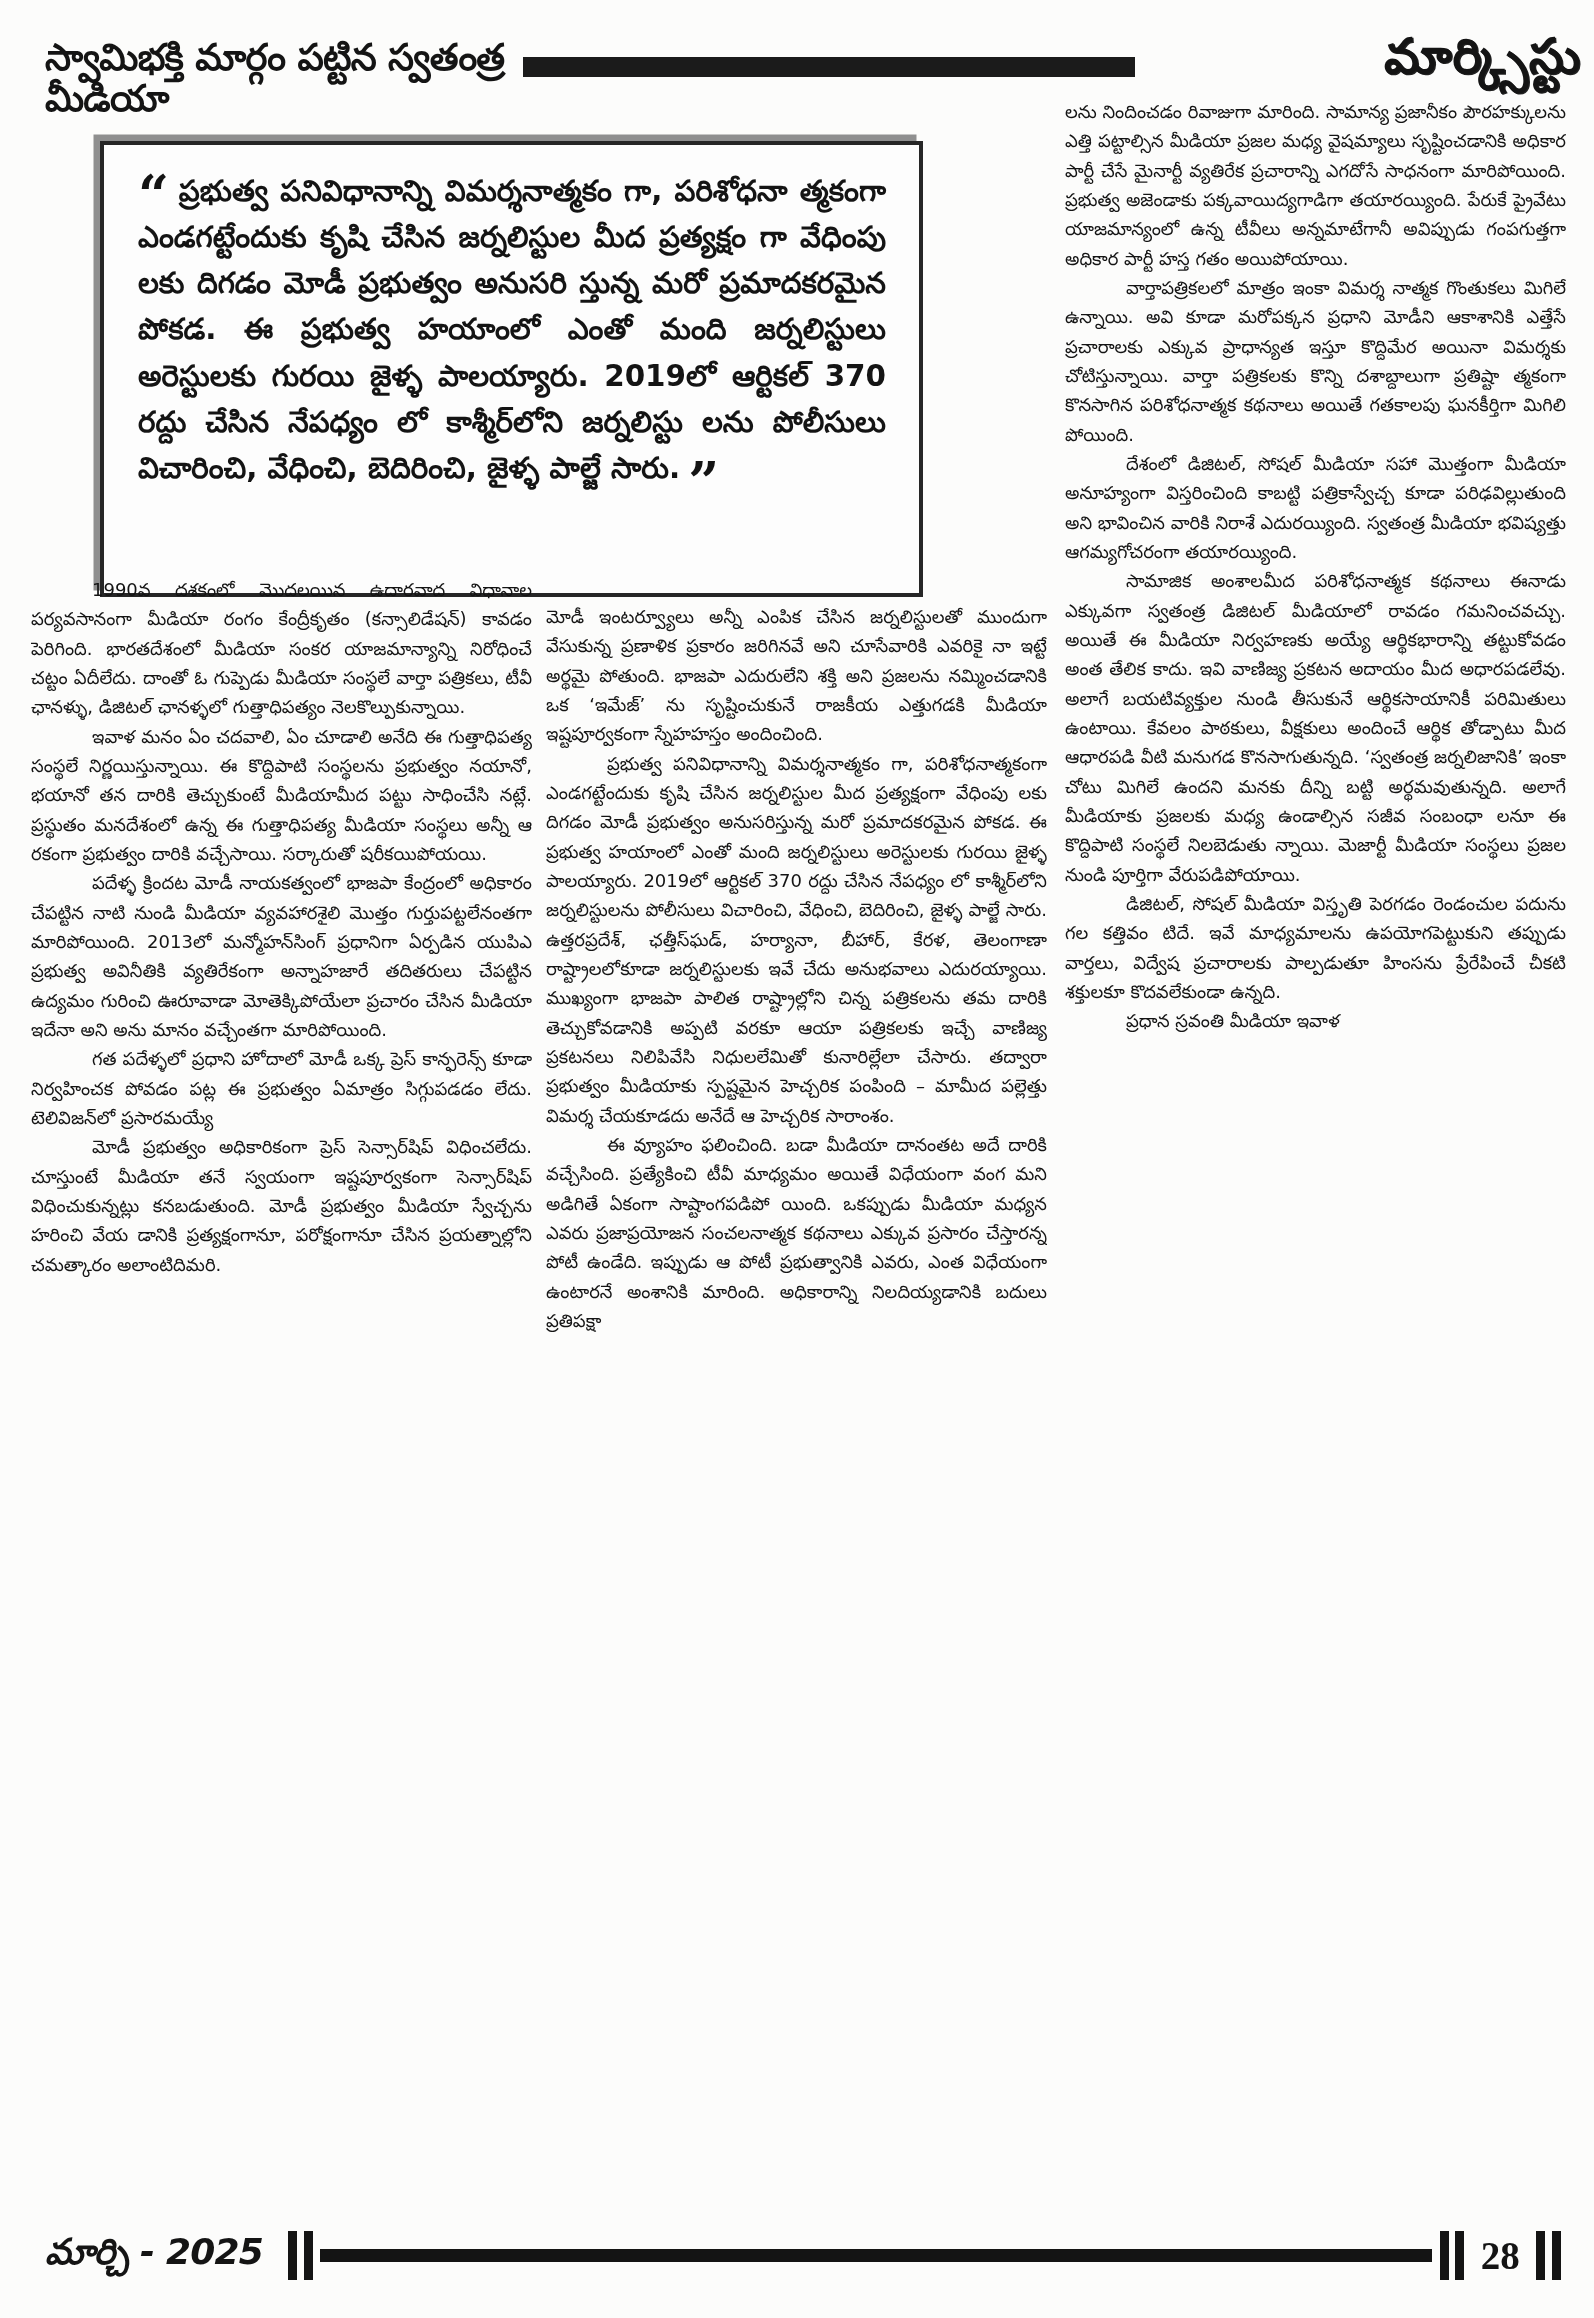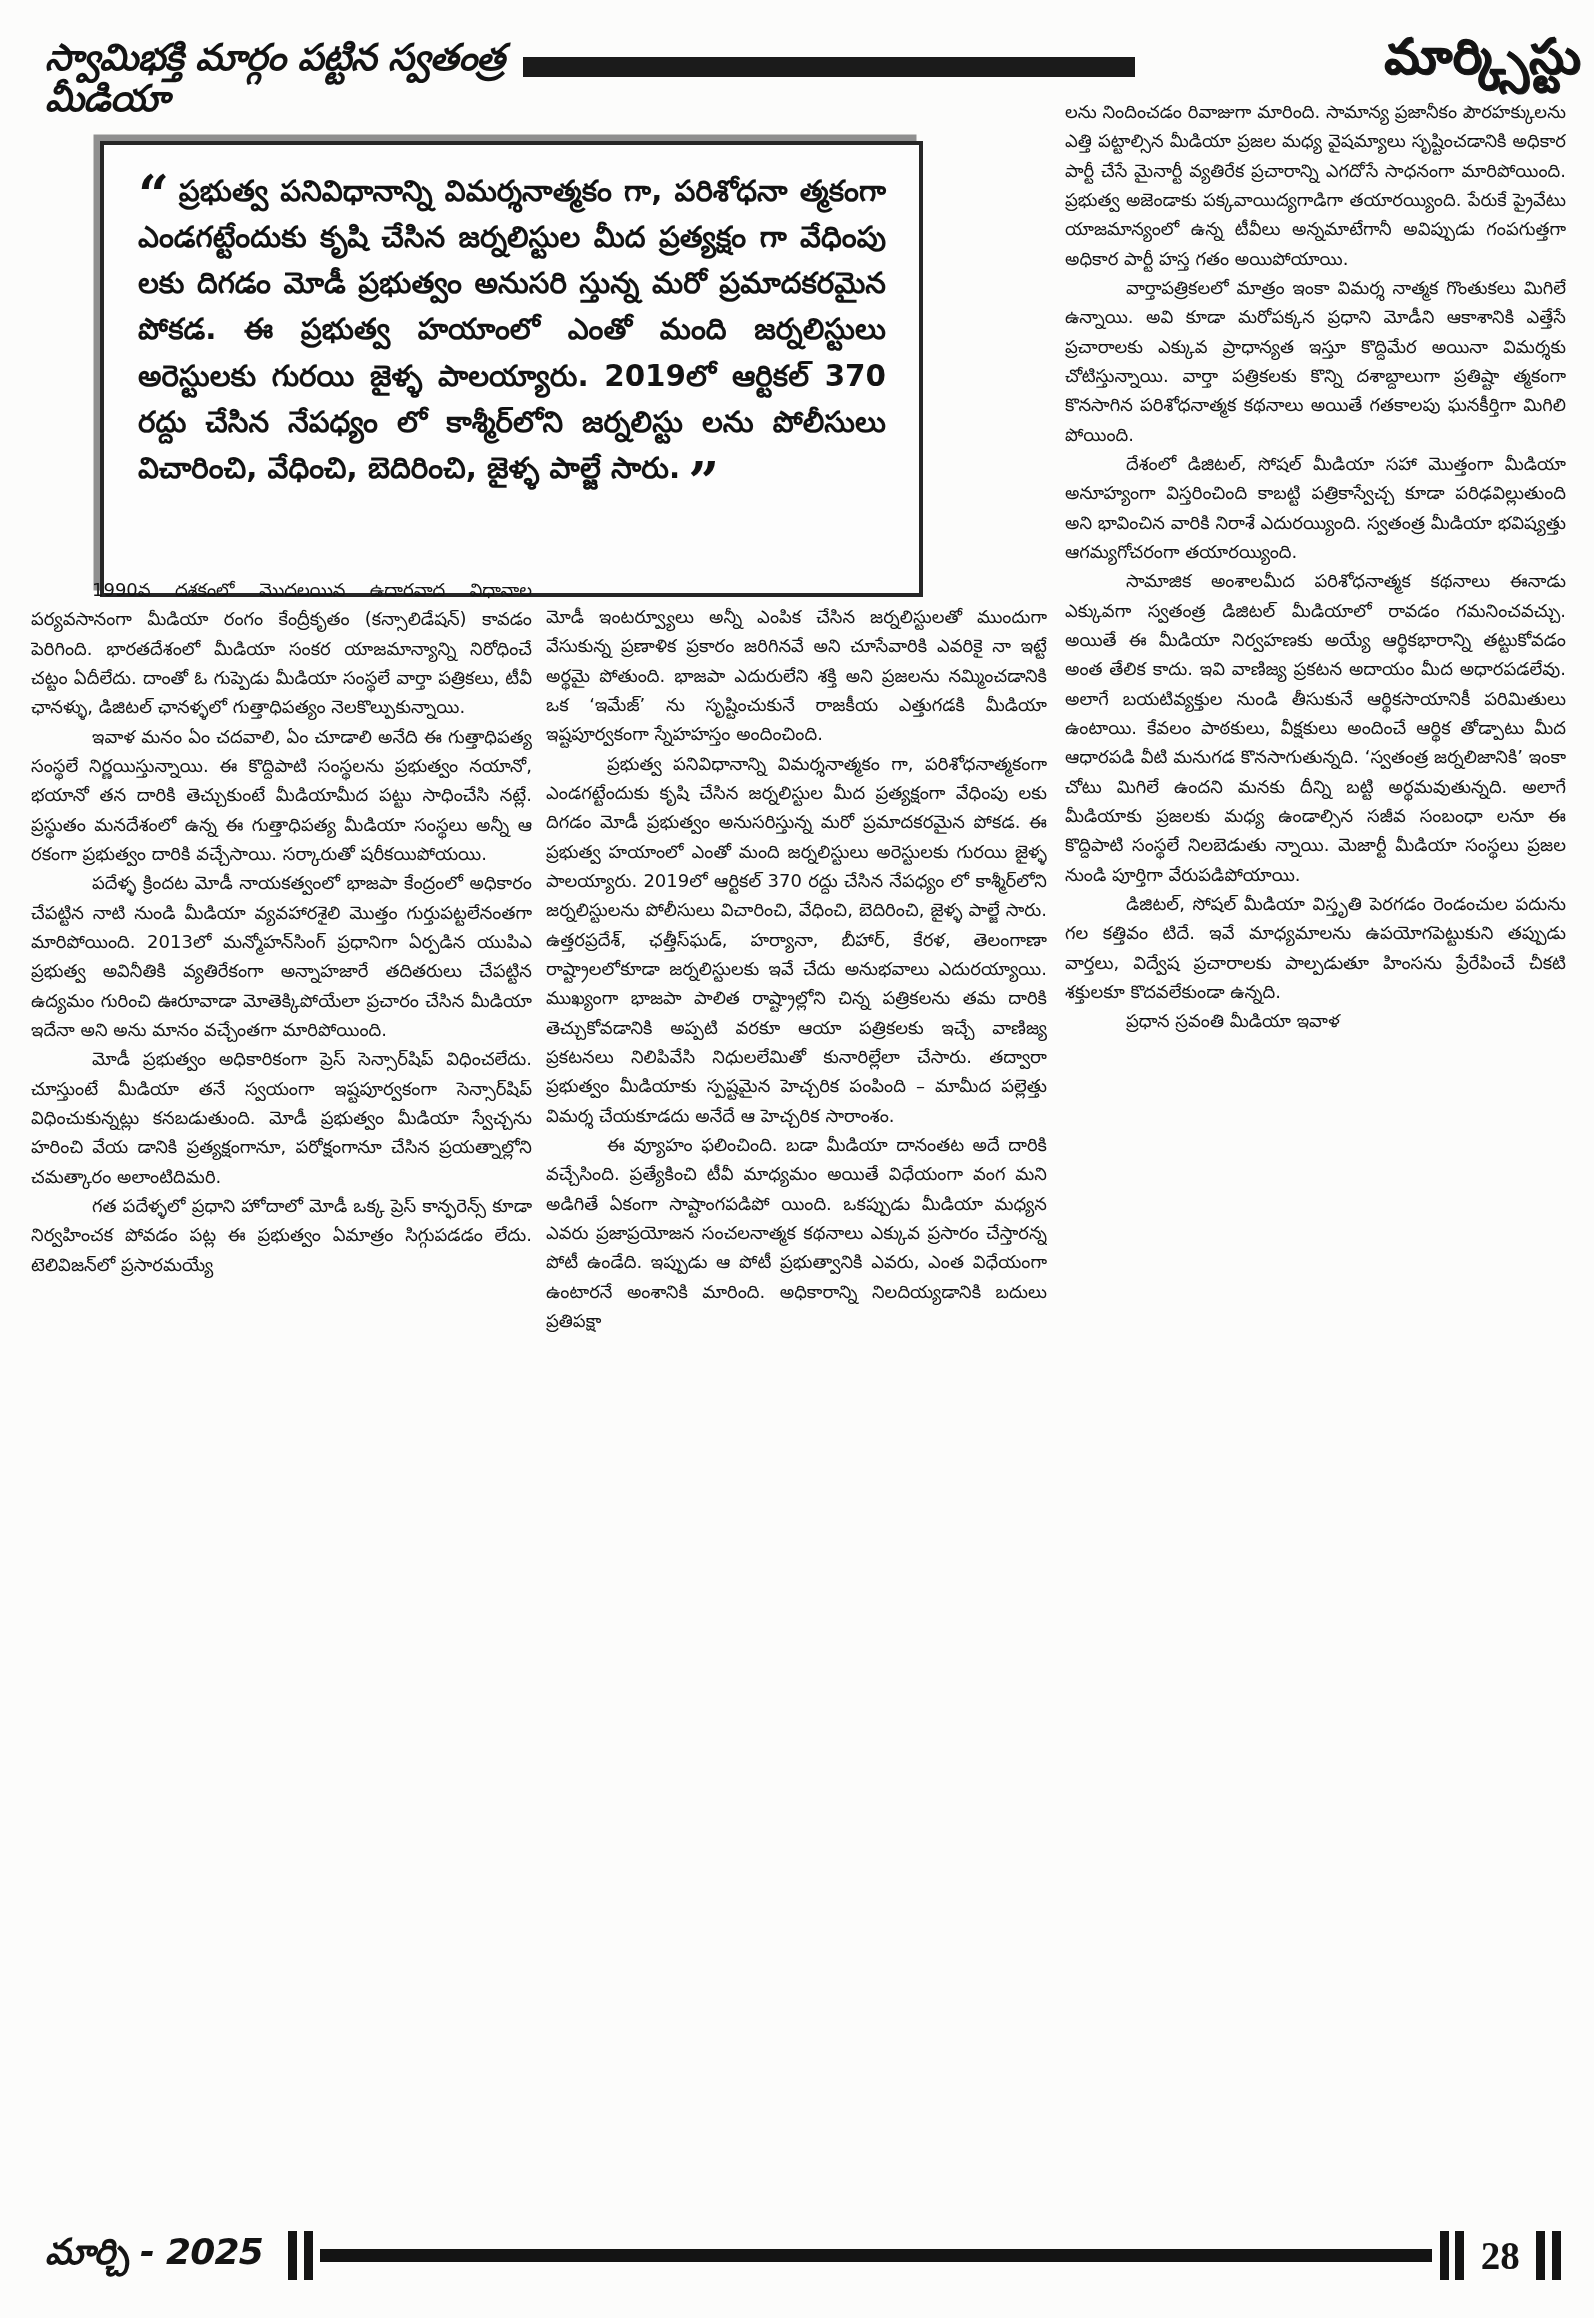--- a/index.html
+++ b/index.html
@@ -7,21 +7,21 @@
     position:relative;
     width:1594px;height:2319px;
     background:#fcfcfb;
     font-family:"DejaVu Sans", sans-serif;
     color:#141414;
     overflow:hidden;
   }
   
   .header-title{
     position:absolute;left:45px;top:38px;width:491px;
-    font-size:37px;font-weight:bold;font-style:italic;
+    font-size:37px;font-weight:bold;
     letter-spacing:-0.8px;line-height:1.1;
   }
   .header-bar{
     position:absolute;left:523px;top:57px;width:612px;height:20.4px;
     background:#1b1b1b;
   }
   .masthead{
     position:absolute;right:13px;top:28px;width:442px;
     font-size:49px;font-weight:bold;text-align:right;
     letter-spacing:0.8px;
@@ -88,22 +88,22 @@
   <div class="masthead">మార్క్సిస్టు</div>
 
   <div class="quote-box">
     <span class="qmark open">“</span><span>ప్రభుత్వ పనివిధానాన్ని విమర్శనాత్మకం గా, పరిశోధనా త్మకంగా ఎండగట్టేందుకు కృషి చేసిన జర్నలిస్టుల మీద ప్రత్యక్షం గా వేధింపు లకు దిగడం మోడీ ప్రభుత్వం అనుసరి స్తున్న మరో ప్రమాదకరమైన పోకడ. ఈ ప్రభుత్వ హయాంలో ఎంతో మంది జర్నలిస్టులు అరెస్టులకు గురయి జైళ్ళ పాలయ్యారు. 2019లో ఆర్టికల్ 370 రద్దు చేసిన నేపధ్యం లో కాశ్మీర్‌లోని జర్నలిస్టు లను పోలీసులు విచారించి, వేధించి, బెదిరించి, జైళ్ళ పాల్జే సారు.</span><span class="qmark close">”</span>
   </div>
 
   <div class="col" id="col1">
     <p>1990వ దశకంలో మొదలయిన ఉదారవాద విధానాల పర్యవసానంగా మీడియా రంగం కేంద్రీకృతం (కన్సాలిడేషన్) కావడం పెరిగింది. భారతదేశంలో మీడియా సంకర యాజమాన్యాన్ని నిరోధించే చట్టం ఏదీలేదు. దాంతో ఓ గుప్పెడు మీడియా సంస్థలే వార్తా పత్రికలు, టీవీ ఛానళ్ళు, డిజిటల్ ఛానళ్ళలో గుత్తాధిపత్యం నెలకొల్పుకున్నాయి.</p>
     <p>ఇవాళ మనం ఏం చదవాలి, ఏం చూడాలి అనేది ఈ గుత్తాధిపత్య సంస్థలే నిర్ణయిస్తున్నాయి. ఈ కొద్దిపాటి సంస్థలను ప్రభుత్వం నయానో, భయానో తన దారికి తెచ్చుకుంటే మీడియామీద పట్టు సాధించేసి నట్లే. ప్రస్థుతం మనదేశంలో ఉన్న ఈ గుత్తాధిపత్య మీడియా సంస్థలు అన్నీ ఆ రకంగా ప్రభుత్వం దారికి వచ్చేసాయి. సర్కారుతో షరీకయిపోయయి.</p>
     <p>పదేళ్ళ క్రిందట మోడీ నాయకత్వంలో భాజపా కేంద్రంలో అధికారం చేపట్టిన నాటి నుండి మీడియా వ్యవహారశైలి మొత్తం గుర్తుపట్టలేనంతగా మారిపోయింది. 2013లో మన్మోహన్‌సింగ్ ప్రధానిగా ఏర్పడిన యుపిఎ ప్రభుత్వ అవినీతికి వ్యతిరేకంగా అన్నాహజారే తదితరులు చేపట్టిన ఉద్యమం గురించి ఊరూవాడా మోతెక్కిపోయేలా ప్రచారం చేసిన మీడియా ఇదేనా అని అను మానం వచ్చేంతగా మారిపోయింది.</p>
+    <p>గత పదేళ్ళలో ప్రధాని హోదాలో మోడీ ఒక్క ప్రెస్ కాన్ఫరెన్స్ కూడా నిర్వహించక పోవడం పట్ల ఈ ప్రభుత్వం ఏమాత్రం సిగ్గుపడడం లేదు. టెలివిజన్‌లో ప్రసారమయ్యే</p>
     <p>మోడీ ప్రభుత్వం అధికారికంగా ప్రెస్ సెన్సార్‌షిప్ విధించలేదు. చూస్తుంటే మీడియా తనే స్వయంగా ఇష్టపూర్వకంగా సెన్సార్‌షిప్ విధించుకున్నట్లు కనబడుతుంది. మోడీ ప్రభుత్వం మీడియా స్వేచ్చను హరించి వేయ డానికి ప్రత్యక్షంగానూ, పరోక్షంగానూ చేసిన ప్రయత్నాల్లోని చమత్కారం అలాంటిదిమరి.</p>
-    <p>గత పదేళ్ళలో ప్రధాని హోదాలో మోడీ ఒక్క ప్రెస్ కాన్ఫరెన్స్ కూడా నిర్వహించక పోవడం పట్ల ఈ ప్రభుత్వం ఏమాత్రం సిగ్గుపడడం లేదు. టెలివిజన్‌లో ప్రసారమయ్యే</p>
   </div>
 
   <div class="col" id="col2">
     <p class="no-indent">మోడీ ఇంటర్వ్యూలు అన్నీ ఎంపిక చేసిన జర్నలిస్టులతో ముందుగా వేసుకున్న ప్రణాళిక ప్రకారం జరిగినవే అని చూసేవారికి ఎవరికై నా ఇట్టే అర్థమై పోతుంది. భాజపా ఎదురులేని శక్తి అని ప్రజలను నమ్మించడానికి ఒక ‘ఇమేజ్’ ను సృష్టించుకునే రాజకీయ ఎత్తుగడకి మీడియా ఇష్టపూర్వకంగా స్నేహహస్తం అందించింది.</p>
     <p>ప్రభుత్వ పనివిధానాన్ని విమర్శనాత్మకం గా, పరిశోధనాత్మకంగా ఎండగట్టేందుకు కృషి చేసిన జర్నలిస్టుల మీద ప్రత్యక్షంగా వేధింపు లకు దిగడం మోడీ ప్రభుత్వం అనుసరిస్తున్న మరో ప్రమాదకరమైన పోకడ. ఈ ప్రభుత్వ హయాంలో ఎంతో మంది జర్నలిస్టులు అరెస్టులకు గురయి జైళ్ళ పాలయ్యారు. 2019లో ఆర్టికల్ 370 రద్దు చేసిన నేపధ్యం లో కాశ్మీర్‌లోని జర్నలిస్టులను పోలీసులు విచారించి, వేధించి, బెదిరించి, జైళ్ళ పాల్జే సారు. ఉత్తరప్రదేశ్, ఛత్తీస్‌ఘడ్, హర్యానా, బీహార్, కేరళ, తెలంగాణా రాష్ట్రాలలోకూడా జర్నలిస్టులకు ఇవే చేదు అనుభవాలు ఎదురయ్యాయి. ముఖ్యంగా భాజపా పాలిత రాష్ట్రాల్లోని చిన్న పత్రికలను తమ దారికి తెచ్చుకోవడానికి అప్పటి వరకూ ఆయా పత్రికలకు ఇచ్చే వాణిజ్య ప్రకటనలు నిలిపివేసి నిధులలేమితో కునారిల్లేలా చేసారు. తద్వారా ప్రభుత్వం మీడియాకు స్పష్టమైన హెచ్చరిక పంపింది – మామీద పల్లెత్తు విమర్శ చేయకూడదు అనేదే ఆ హెచ్చరిక సారాంశం.</p>
     <p>ఈ వ్యూహం ఫలించింది. బడా మీడియా దానంతట అదే దారికి వచ్చేసింది. ప్రత్యేకించి టీవీ మాధ్యమం అయితే విధేయంగా వంగ మని అడిగితే ఏకంగా సాష్టాంగపడిపో యింది. ఒకప్పుడు మీడియా మధ్యన ఎవరు ప్రజాప్రయోజన సంచలనాత్మక కథనాలు ఎక్కువ ప్రసారం చేస్తారన్న పోటీ ఉండేది. ఇప్పుడు ఆ పోటీ ప్రభుత్వానికి ఎవరు, ఎంత విధేయంగా ఉంటారనే అంశానికి మారింది. అధికారాన్ని నిలదియ్యడానికి బదులు ప్రతిపక్షా</p>
   </div>
 
   <div class="col" id="col3">
     <p class="no-indent">లను నిందించడం రివాజుగా మారింది. సామాన్య ప్రజానీకం పౌరహక్కులను ఎత్తి పట్టాల్సిన మీడియా ప్రజల మధ్య వైషమ్యాలు సృష్టించడానికి అధికార పార్టీ చేసే మైనార్టీ వ్యతిరేక ప్రచారాన్ని ఎగదోసే సాధనంగా మారిపోయింది. ప్రభుత్వ అజెండాకు పక్కవాయిద్యగాడిగా తయారయ్యింది. పేరుకే ప్రైవేటు యాజమాన్యంలో ఉన్న టీవీలు అన్నమాటేగానీ అవిప్పుడు గంపగుత్తగా అధికార పార్టీ హస్త గతం అయిపోయాయి.</p>

